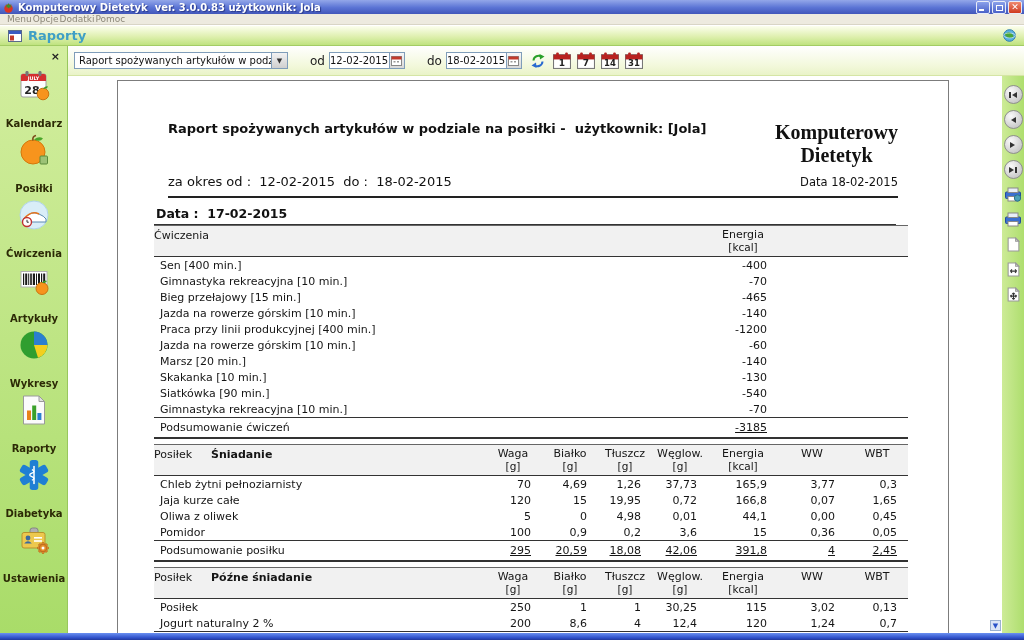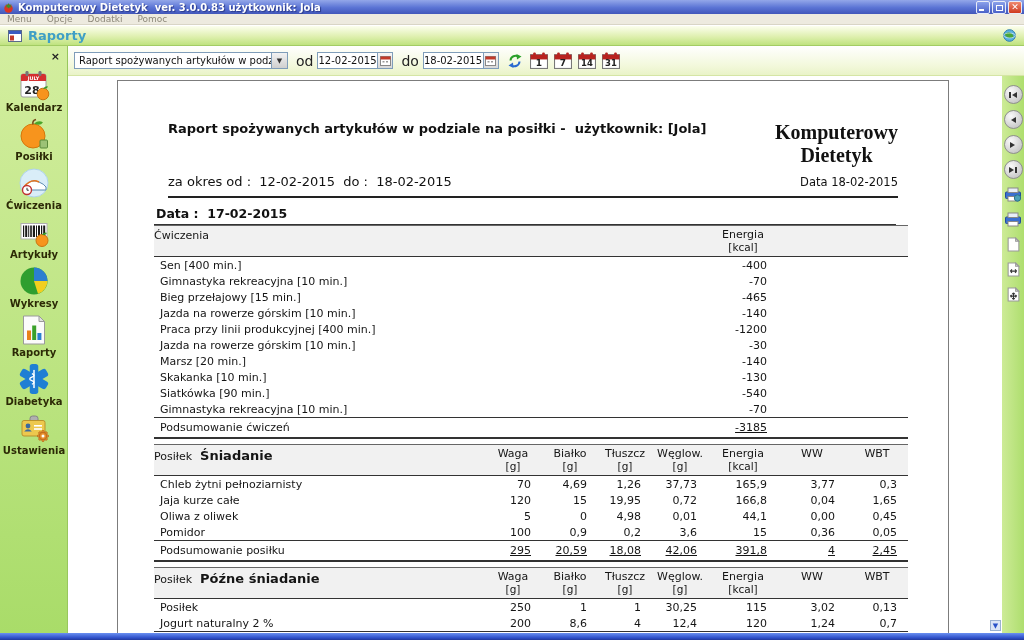--- a/index.html
+++ b/index.html
@@ -13,61 +13,61 @@
   .titlebar .t-title{margin-left:4px;text-shadow:1px 1px 1px #2a3a8a;white-space:pre;}
   .winbtns{position:absolute;right:2px;top:1px;display:flex;gap:2px;}
   .wbtn{width:12px;height:11px;border-radius:2px;border:1px solid #e8ecf8;
     background:linear-gradient(#8aa0ea,#4a62c8);position:relative;}
   .wbtn.close{background:linear-gradient(#ef8a70,#cf3a1f);color:#fff;font-size:9px;
     line-height:10px;text-align:center;font-weight:bold;}
   .wbtn .mingl{position:absolute;left:2px;bottom:2px;width:5px;height:2px;background:#fff;}
   .wbtn .restgl{position:absolute;left:3px;top:2.5px;width:5px;height:4px;border:1px solid #fff;}
   
   .menubar{position:absolute;left:0;top:14px;width:1024px;height:11px;background:#edeadf;
-    border-bottom:1px solid #d9d5c6;display:flex;align-items:center;gap:15px;
+    border-bottom:1px solid #d9d5c6;display:flex;align-items:center;gap:1px;
     padding-left:7px;font-size:9px;color:#8d887a;box-sizing:border-box;text-align:center;}
   .menubar span{cursor:default;}
   
   .appheader{position:absolute;left:0;top:26px;width:1024px;height:20px;
     background:linear-gradient(#fcfeee,#dff0b0 55%,#bfe37f);
     border-bottom:1px solid #a3cc64;display:flex;align-items:center;
     padding-left:8px;box-sizing:border-box;}
   .appheader .ah-title{color:#3f9fc6;font-size:13px;font-weight:bold;margin-left:6px;}
   .appheader .globe{position:absolute;right:8px;top:3px;}
   
   .toolbar{position:absolute;left:68px;top:46px;width:956px;height:30px;
     background:linear-gradient(#ffffff,#f2f8da 70%,#e9f3c8);
     border-bottom:1px solid #d5e5a5;display:flex;align-items:center;box-sizing:border-box;}
   .combo{margin-left:6px;width:214px;height:17px;background:#fff;border:1px solid #7f9db9;
     display:flex;align-items:center;font-size:10px;box-sizing:border-box;}
   .combo .cb-text{flex:1;padding-left:4px;white-space:nowrap;overflow:hidden;color:#111;}
   .combo .cb-arrow{width:15px;height:15px;background:linear-gradient(#f2f2f2,#cfcfcf);
     border-left:1px solid #7f9db9;display:flex;align-items:center;justify-content:center;
     font-size:7px;color:#333;}
-  .tlabel{font-size:14px;color:#222;margin-left:8px;}
+  .tlabel{font-size:12px;color:#222;margin-left:22px;}
   .datefield{margin-left:4px;width:76px;height:17px;background:#fff;border:1px solid #7f9db9;
     display:flex;align-items:center;box-sizing:border-box;}
   .datefield .df-text{flex:1;font-size:10px;color:#111;white-space:nowrap;}
   .datefield .df-btn{width:14px;height:15px;background:linear-gradient(#f6f6f6,#d8d8d8);
     border-left:1px solid #7f9db9;display:flex;align-items:center;justify-content:center;}
   .toolbtn{margin-left:6px;width:20px;height:20px;display:flex;align-items:center;
     justify-content:center;border-radius:2px;}
   .toolbtn:first-of-type{margin-left:18px;}
   .daybtn{margin-left:4px;width:20px;height:20px;display:flex;align-items:center;justify-content:center;}
   
   .sidebar{position:absolute;left:0;top:46px;width:68px;bottom:7px;
     background:linear-gradient(180deg,#d3ee9f,#a9dc69);border-right:1px solid #98c75d;
     box-sizing:border-box;}
   .sb-close{position:absolute;right:7px;top:6px;font-size:11px;font-weight:bold;color:#222;
     line-height:10px;cursor:default;}
   .sb-items{position:absolute;left:0;top:22px;width:68px;display:flex;flex-direction:column;
     align-items:center;}
   .sb-item{display:flex;flex-direction:column;align-items:center;margin-bottom:4px;width:60px;}
   .sb-item .sb-icon{height:34px;display:flex;align-items:center;justify-content:center;}
-  .sb-item .sb-label{font-size:10px;font-weight:bold;color:#2c2a06;margin-top:0px;}
+  .sb-item .sb-label{font-size:10px;font-weight:bold;color:#2c2a06;margin-top:16px;}
   
   .navstrip{position:absolute;right:0;top:76px;width:22px;bottom:7px;
     background:linear-gradient(90deg,#cdeb97,#aede6e);display:flex;flex-direction:column;
     align-items:center;padding-top:9px;box-sizing:border-box;}
   .navbtn{width:19px;height:19px;border-radius:50%;margin-bottom:6px;
     background:radial-gradient(circle at 35% 30%,#fafafa,#b9b9b9);
     border:1px solid #8e8e8e;display:flex;align-items:center;justify-content:center;
     box-sizing:border-box;}
   .iconbtn{width:19px;height:19px;margin-bottom:6px;display:flex;align-items:center;justify-content:center;}
   
@@ -89,21 +89,21 @@
     color:#111;border-bottom:1px solid #333;white-space:pre;}
   table.rep{border-collapse:collapse;table-layout:fixed;width:754px;margin:0 0 0 36px;}
   table.rep td{font-size:11px;color:#151515;padding:2px 0 1px 0;overflow:hidden;white-space:nowrap;}
   td.nm{padding-left:6px !important;text-align:left;}
   td.num{text-align:right;padding-right:11px !important;}
   tr.band td{background:#f1f1f1;border-top:1px solid #666;border-bottom:1.5px solid #333;
     padding-top:3px;padding-bottom:3px;vertical-align:top;}
   tr.band td.ch{text-align:center;line-height:12px;}
   tr.band td.ch .unit{display:block;font-size:10.5px;}
   .mealtitle{font-size:11.5px;padding-left:6px;}
-  .mealtitle b{font-size:13px;margin-left:8px;}
+  .mealtitle b{font-size:11px;margin-left:19px;}
   .extitle{font-size:11.5px;padding-left:6px;}
   tr.sumrow td{border-top:1.5px solid #333;border-bottom:2px solid #333;
     padding-top:3px;padding-bottom:3px;}
   .u{text-decoration:underline;}
   svg{display:block;}
 </style>
 </head>
 <body>
 
 <div class="titlebar">
@@ -458,21 +458,21 @@
             <td class="num">-140</td>
             <td></td>
           </tr>
       <tr>
             <td class="nm">Praca przy linii produkcyjnej [400 min.]</td>
             <td class="num">-1200</td>
             <td></td>
           </tr>
       <tr>
             <td class="nm">Jazda na rowerze górskim [10 min.]</td>
-            <td class="num">-30</td>
+            <td class="num">-60</td>
             <td></td>
           </tr>
       <tr>
             <td class="nm">Marsz [20 min.]</td>
             <td class="num">-140</td>
             <td></td>
           </tr>
       <tr>
             <td class="nm">Skakanka [10 min.]</td>
             <td class="num">-130</td>
@@ -528,21 +528,21 @@
             <td class="num">3,77</td>
             <td class="num">0,3</td>
           </tr>
       <tr>
             <td class="nm">Jaja kurze całe</td>
             <td class="num">120</td>
             <td class="num">15</td>
             <td class="num">19,95</td>
             <td class="num">0,72</td>
             <td class="num">166,8</td>
-            <td class="num">0,04</td>
+            <td class="num">0,07</td>
             <td class="num">1,65</td>
           </tr>
       <tr>
             <td class="nm">Oliwa z oliwek</td>
             <td class="num">5</td>
             <td class="num">0</td>
             <td class="num">4,98</td>
             <td class="num">0,01</td>
             <td class="num">44,1</td>
             <td class="num">0,00</td>

